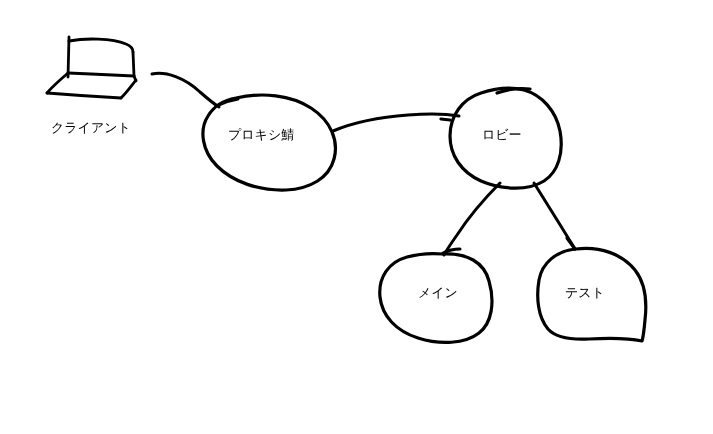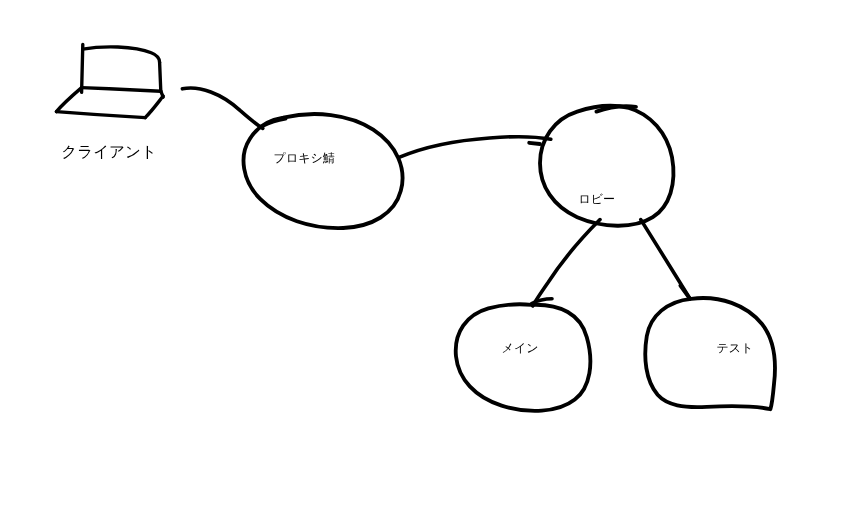--- a/index.html
+++ b/index.html
@@ -39,29 +39,29 @@
   }
   .device-line {
     stroke-width: 2.8;
   }
   .node-label,
   .device-label {
     position: absolute;
     color: #000000;
     white-space: nowrap;
     font-family: "DejaVu Sans", sans-serif;
-    font-size: 10px;
+    font-size: 13px;
     line-height: 1;
     letter-spacing: 0px;
     user-select: none;
   }
   #label-proxy  { left: 228px; top: 128px; }
-  #label-lobby  { left: 482px; top: 128px; margin-top: 34px; }
+  #label-lobby  { left: 482px; top: 128px; }
   #label-main   { left: 418px; top: 286px; }
-  #label-test   { left: 597px; top: 286px; }
+  #label-test   { left: 565px; top: 286px; }
   #label-client { left: 51px;  top: 121px; font-size: 13px; }
 </style>
 </head>
 <body>
 
 <div id="canvas-root">
 
   <svg id="diagram-svg" viewBox="0 0 713 434">
 
     <g>

